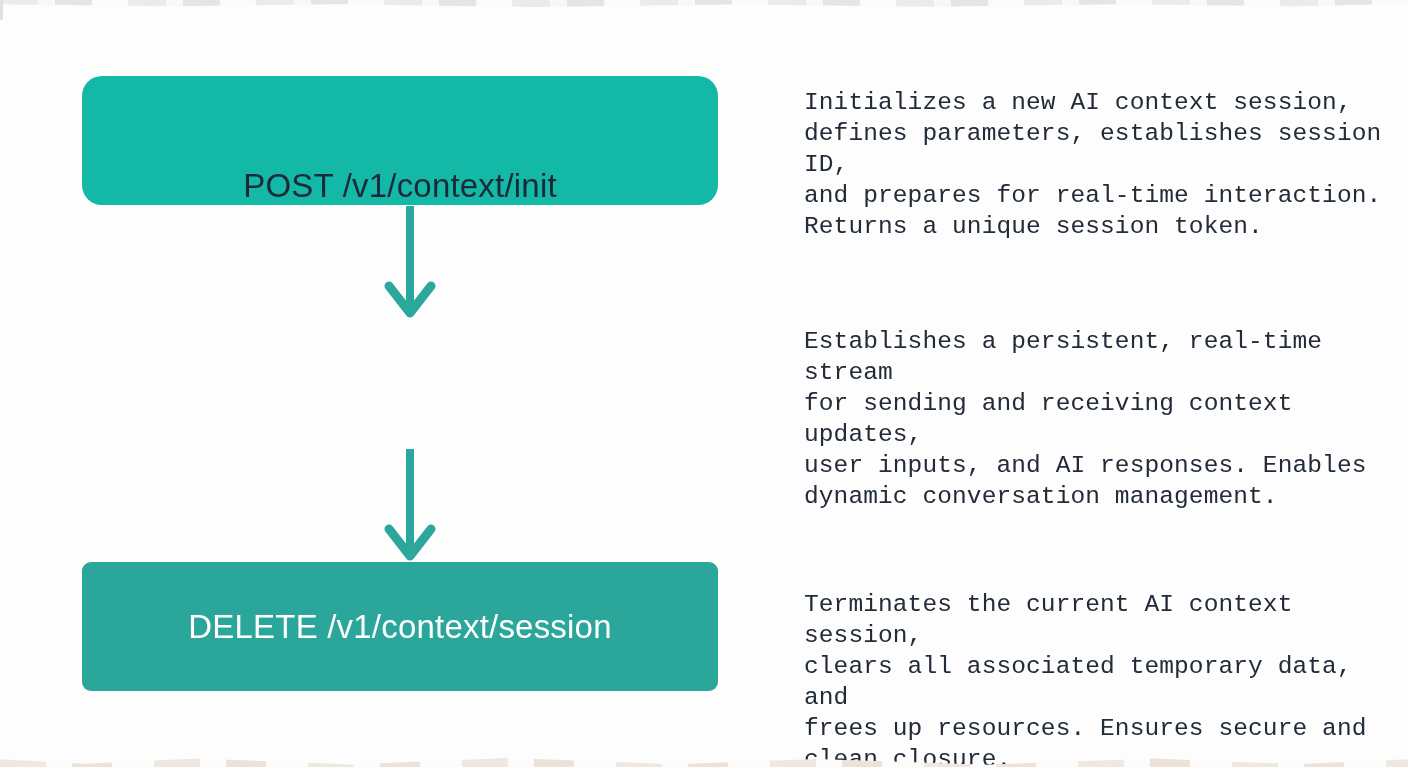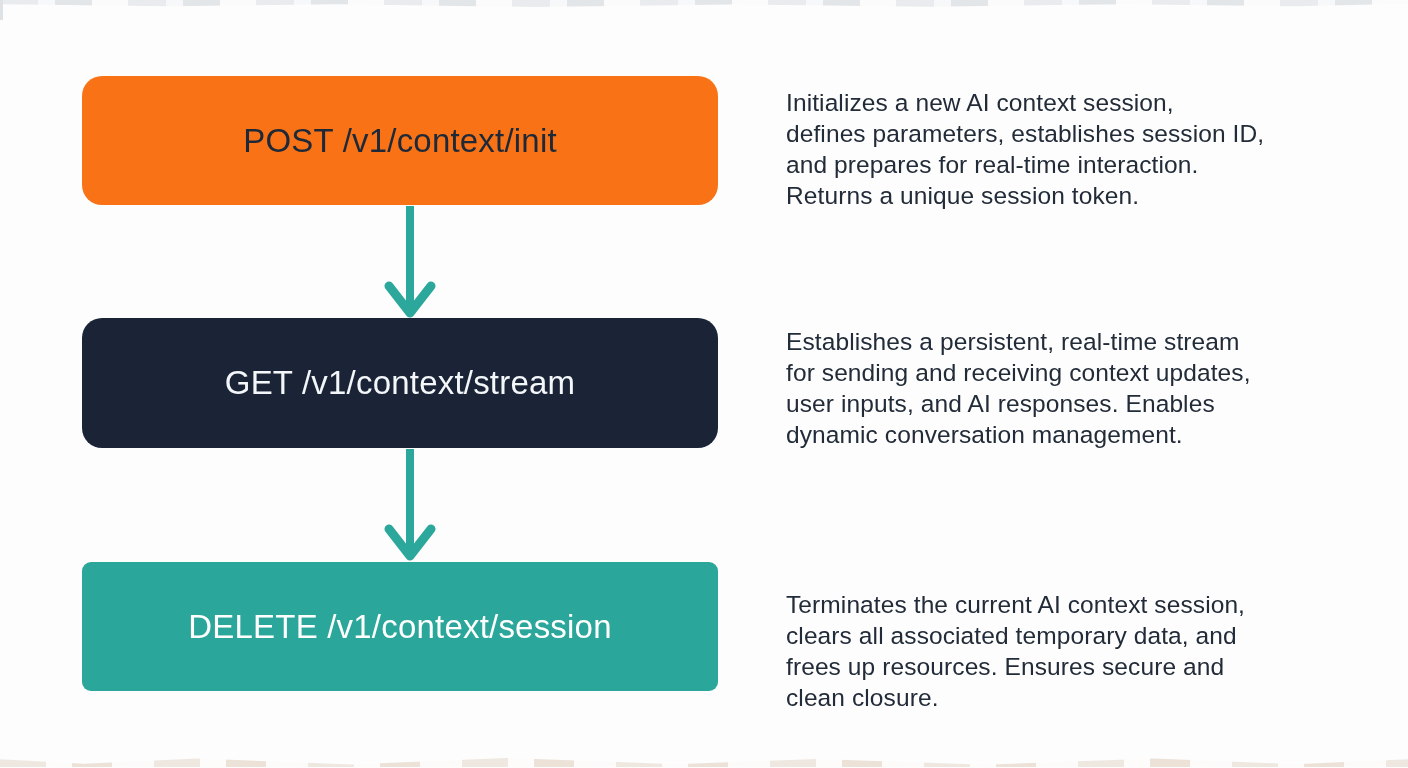--- a/index.html
+++ b/index.html
@@ -68,55 +68,53 @@
     position: absolute;
     left: 380px;
     width: 60px;
     height: 112px;
   }
   .arrow-1 { top: 206px; }
   .arrow-2 { top: 449px; }
 
   .description {
     position: absolute;
-    left: 786px;
+    left: 804px;
     width: 590px;
     font-size: 24.5px;
     line-height: 31px;
     white-space: pre-line;
     letter-spacing: 0.1px;
+    font-family: Liberation Mono, monospace;
   }
   .desc-1 { top: 87px; }
   .desc-2 { top: 326px; }
   .desc-3 { top: 569px; margin-top: 20px; }
 </style>
 </head>
 <body>
 
 <div class="canvas" style="background-color: rgb(253, 253, 253);">
 
   <div class="glitch-top"></div>
   <div class="glitch-left"></div>
 
-  <div class="step-box box-1" style="background-color: #f97316;">
+  <div class="step-box box-1" style="background-color: #14b8a6; align-items: flex-end;">
     <span class="step-label" style="color: rgb(29, 41, 57);">POST /v1/context/init</span>
   </div>
   <div class="description desc-1" style="color: rgb(34, 43, 56);">Initializes a new AI context session,
 defines parameters, establishes session ID,
 and prepares for real-time interaction.
 Returns a unique session token.</div>
 
   <svg class="flow-arrow arrow-1" viewBox="0 0 60 112">
     <line x1="30" y1="0" x2="30" y2="106" stroke-width="8" stroke="#2ba89b"></line>
     <polyline points="9,80 30,107 51,80" fill="none" stroke-width="9" stroke-linecap="round" stroke-linejoin="round" stroke="#2ba89b"></polyline>
   </svg>
 
-  <div class="step-box box-2" style="background-color: rgb(27, 36, 55);">
-    <span class="step-label" style="color: rgb(244, 247, 249);">GET /v1/context/stream</span>
-  </div>
   <div class="description desc-2" style="color: rgb(34, 43, 56);">Establishes a persistent, real-time stream
 for sending and receiving context updates,
 user inputs, and AI responses. Enables
 dynamic conversation management.</div>
 
   <svg class="flow-arrow arrow-2" viewBox="0 0 60 112">
     <line x1="30" y1="0" x2="30" y2="106" stroke-width="8" stroke="#2ba89b"></line>
     <polyline points="9,80 30,107 51,80" fill="none" stroke-width="9" stroke-linecap="round" stroke-linejoin="round" stroke="#2ba89b"></polyline>
   </svg>
 

